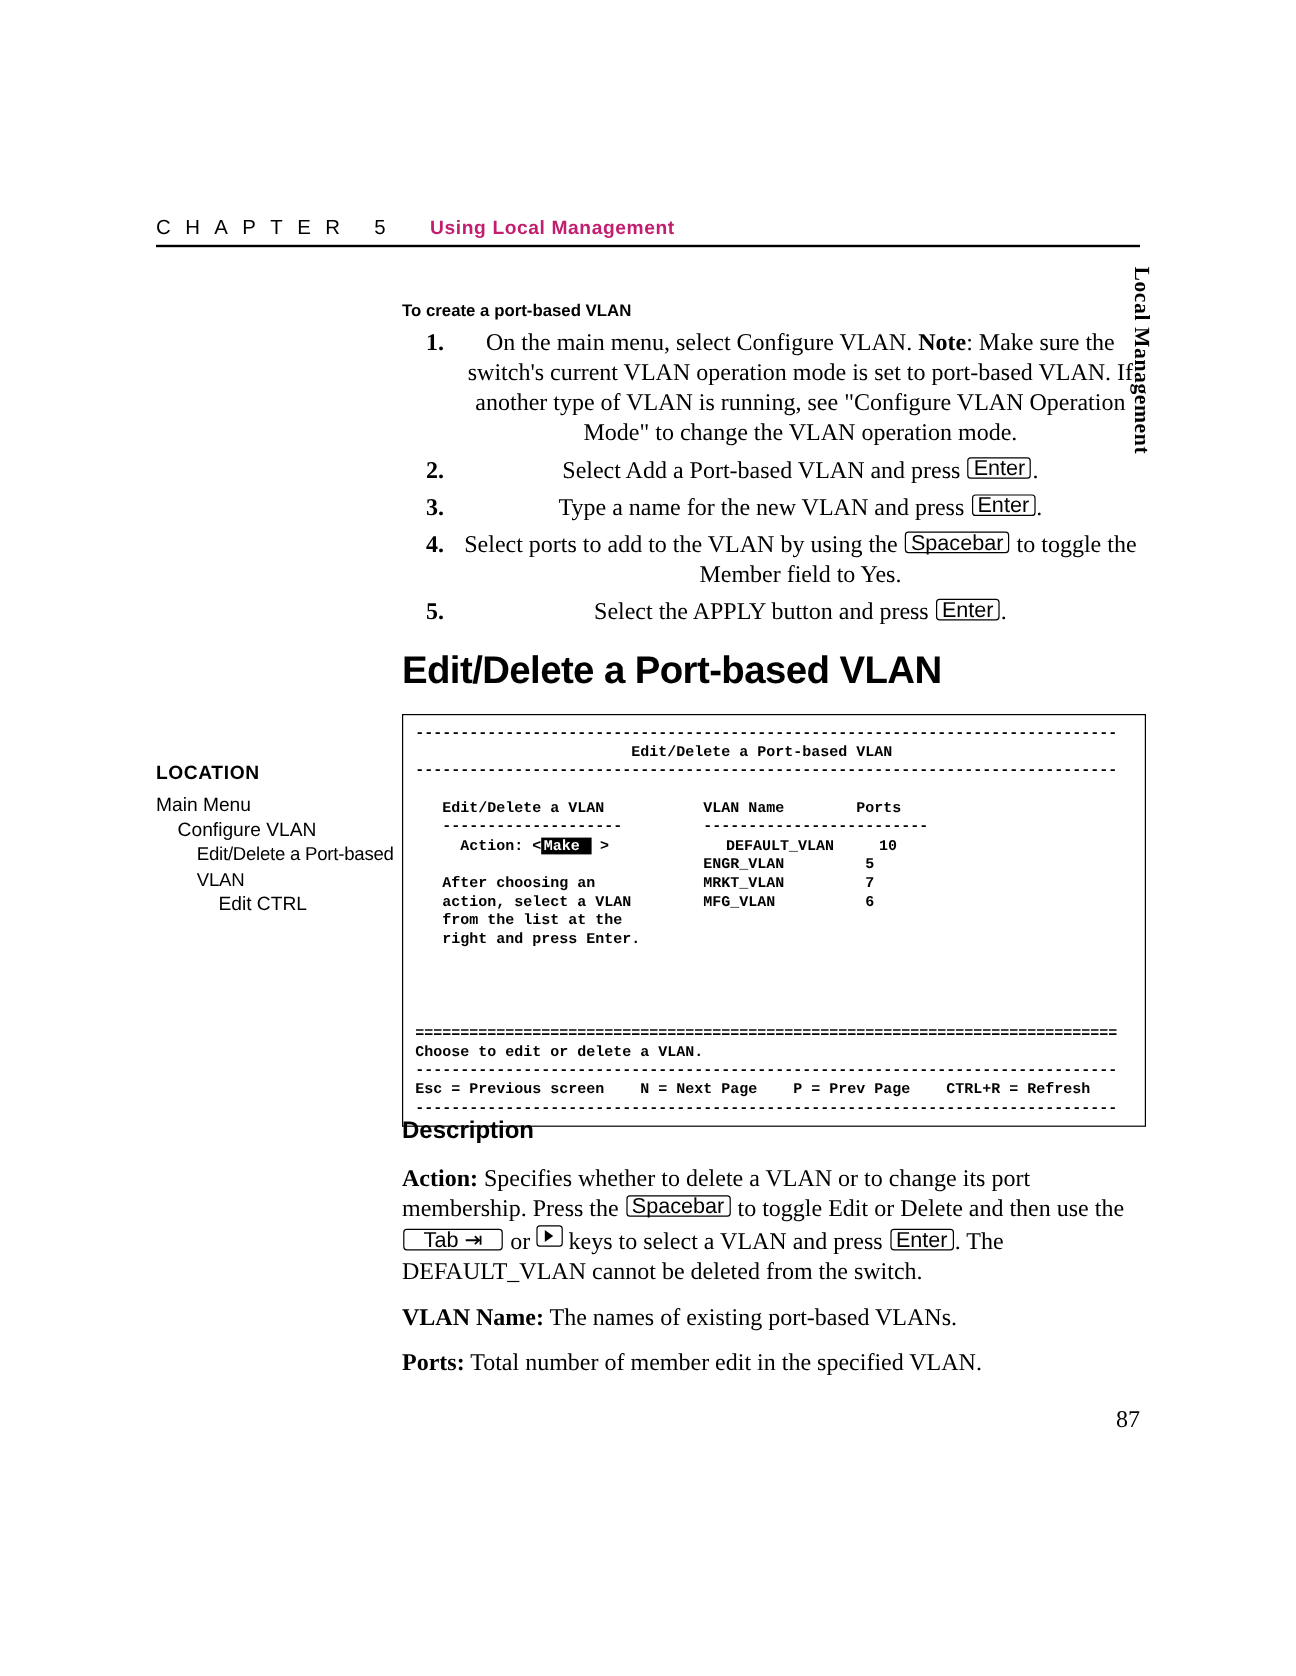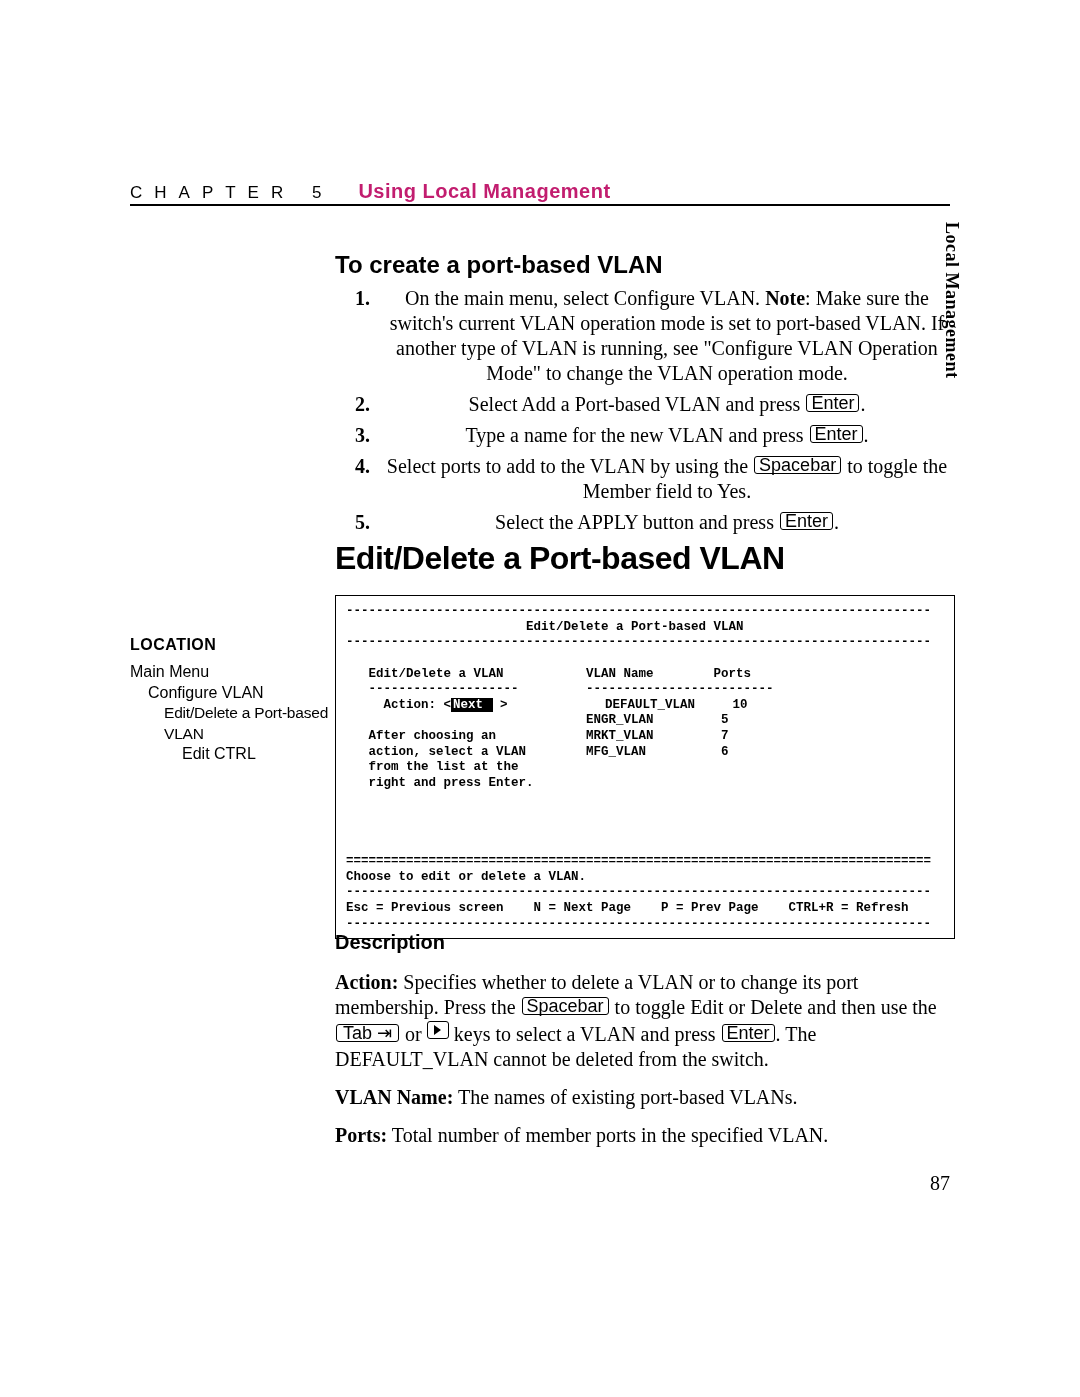--- a/index.html
+++ b/index.html
@@ -1,28 +1,28 @@
 <!DOCTYPE html>
 <html><head>
 <meta charset="utf-8">
 <style>
   html,body{margin:0;padding:0;background:#fff;}
   .page{width:1080px;height:1397px;position:relative;font-family:"Times New Roman",Times,serif;color:#000;}
   .hdr{position:absolute;left:130px;top:180px;font-family:Arial,Helvetica,sans-serif;font-size:17px;letter-spacing:12px;color:#000;font-weight:400;}
-  .hdr-accent{font-family:Arial,Helvetica,sans-serif;font-weight:700;color:#c21d6f;font-size:20px;letter-spacing:0.5px;margin-left:25px;}
+  .hdr-accent{font-family:Arial,Helvetica,sans-serif;font-weight:700;color:#c21d6f;font-size:16px;letter-spacing:0.5px;margin-left:25px;}
   .hrule{position:absolute;left:130px;top:204px;width:820px;height:2px;background:#000;}
   .side-tab{position:absolute;right:118px;top:222px;writing-mode:vertical-rl;font-family:"Times New Roman",serif;font-weight:700;font-size:18px;letter-spacing:0.5px;}
 
   .body{position:absolute;left:335px;top:250px;width:620px;font-size:20px;line-height:1.25;}
-  .h3{font-family:Arial,Helvetica,sans-serif;font-weight:700;font-size:24px;margin:0 0 6px 0;}
+  .h3{font-family:Arial,Helvetica,sans-serif;font-weight:700;font-size:14px;margin:0 0 6px 0;}
   ol.steps{margin:0 0 0 0;padding-left:40px;text-align:center;}
   ol.steps li{margin:0 0 6px 0;padding-left:4px;}
   ol.steps li::marker{font-weight:700;font-family:"Times New Roman",serif;}
   .key{display:inline-block;border:1.5px solid #000;border-radius:3px;padding:0 4px;font-family:Arial,Helvetica,sans-serif;font-size:18px;line-height:16px;vertical-align:2px;margin:0 1px;}
-  .key-tab{padding:0 6px;}
+  .key-tab{padding:0 16px;}
 
   .h1{position:absolute;left:335px;top:540px;font-family:Arial,Helvetica,sans-serif;font-weight:800;font-size:32px;letter-spacing:-0.5px;}
 
   .loc-block{position:absolute;left:130px;top:635px;width:200px;font-family:Arial,Helvetica,sans-serif;font-size:16px;line-height:1.3;}
   .loc-title{font-weight:700;letter-spacing:0.5px;margin-bottom:6px;}
   .loc-l1{margin-left:0;}
   .loc-l2{margin-left:18px;}
   .loc-l3{margin-left:34px;font-size:15.5px;letter-spacing:-0.2px;}
   .loc-l4{margin-left:52px;}
 
@@ -70,21 +70,21 @@
     <div class="loc-l3">Edit/Delete a Port-based VLAN</div>
     <div class="loc-l4">Edit CTRL</div>
   </div>
 
   <div class="term"><span>------------------------------------------------------------------------------</span>
 <span>                        Edit/Delete a Port-based VLAN</span>
 <span>------------------------------------------------------------------------------</span>
 
 <span>   Edit/Delete a VLAN           VLAN Name        Ports</span>
 <span>   --------------------         -------------------------</span>
-<span>     Action: &lt;</span><span class="inv">Next </span><span> &gt;             DEFAULT_VLAN     10</span>
+<span>     Action: &lt;</span><span class="inv">Make </span><span> &gt;             DEFAULT_VLAN     10</span>
 <span>                                ENGR_VLAN         5</span>
 <span>   After choosing an            MRKT_VLAN         7</span>
 <span>   action, select a VLAN        MFG_VLAN          6</span>
 <span>   from the list at the</span>
 <span>   right and press Enter.</span>
 
 
 
 
 <span>==============================================================================</span>
@@ -92,17 +92,17 @@
 <span>------------------------------------------------------------------------------</span>
 <span>Esc = Previous screen    N = Next Page    P = Prev Page    CTRL+R = Refresh</span>
 <span>------------------------------------------------------------------------------</span></div>
 
   <div class="desc-block">
     <div class="desc-h">Description</div>
     <p>
       <span class="b">Action:</span><span> Specifies whether to delete a VLAN or to change its port membership. Press the </span><span class="key">Spacebar</span><span> to toggle Edit or Delete and then use the </span><span class="key key-tab">Tab ⇥</span><span> or </span><span class="arrow-key"></span><span> keys to select a VLAN and press </span><span class="key">Enter</span><span>. The DEFAULT_VLAN cannot be deleted from the switch.</span>
     </p>
     <p><span class="b">VLAN Name:</span><span> The names of existing port-based VLANs.</span></p>
-    <p><span class="b">Ports:</span><span> Total number of member ports in the specified VLAN.</span></p>
+    <p><span class="b">Ports:</span><span> Total number of member edit in the specified VLAN.</span></p>
   </div>
 
   <div class="pnum">87</div>
 </div>
 
 </body></html>

